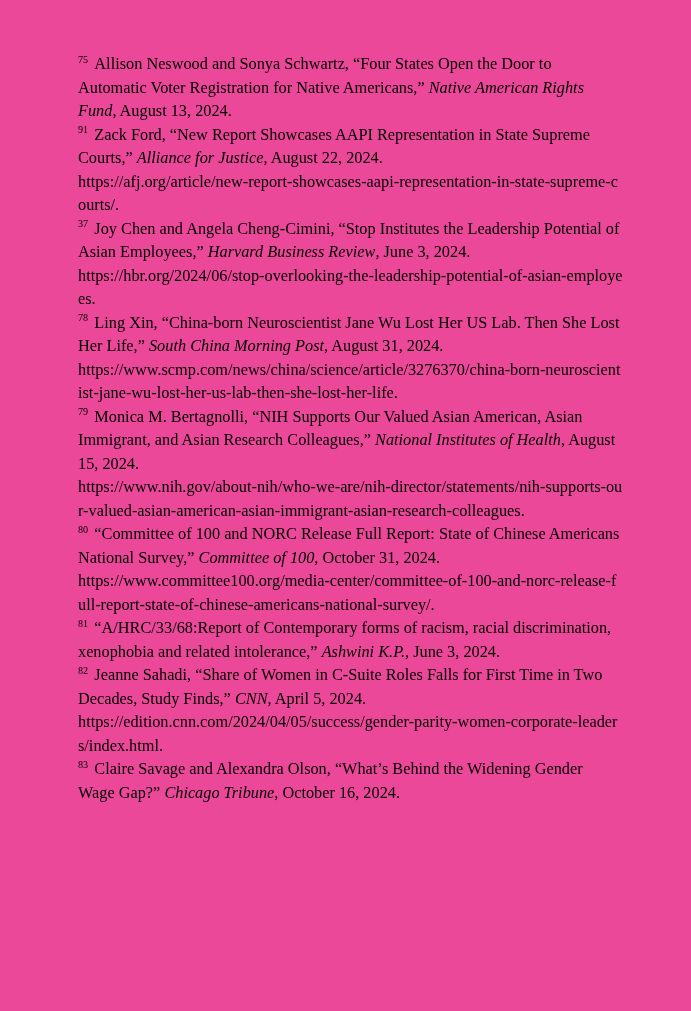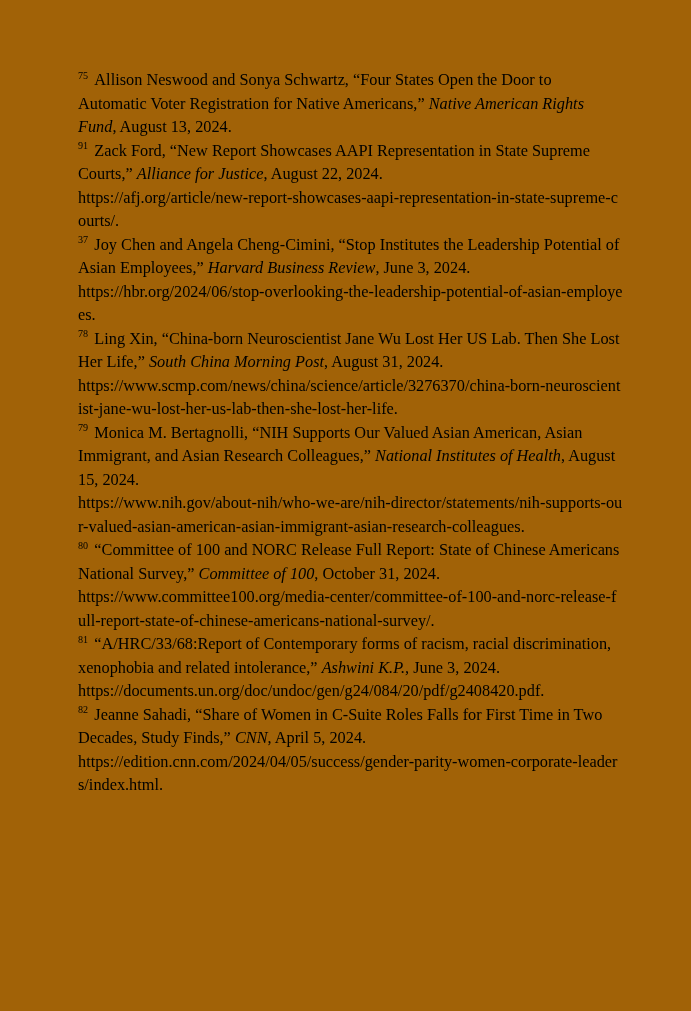--- a/index.html
+++ b/index.html
@@ -11,22 +11,22 @@
     width: 691px;
     height: 1011px;
     overflow: hidden;
     font-family: "Liberation Serif", "DejaVu Serif", serif;
     color: #000000;
   }
   .page {
     box-sizing: border-box;
     width: 691px;
     height: 1011px;
-    padding: 68px 0 0 78px;
-    background: #a16207;
+    padding: 52px 0 0 78px;
+    background: #ec4899;
   }
   .footnotes {
     width: 545px;
     font-size: 16.3px;
     line-height: 23.5px;
     text-align: left;
   }
   p.footnote {
     margin: 0;
     padding: 0;
@@ -54,18 +54,19 @@
   <p class="footnote"><sup class="fn-num">91</sup><span>Zack Ford, “New Report Showcases AAPI Representation in State Supreme Courts,” </span><span class="italic">Alliance for Justice</span><span>, August 22, 2024.</span><br class="url-break"><span class="url">https://afj.org/article/new-report-showcases-aapi-representation-in-state-supreme-courts/.</span></p>
 
   <p class="footnote"><sup class="fn-num">37</sup><span>Joy Chen and Angela Cheng-Cimini, “Stop Institutes the Leadership Potential of Asian Employees,” </span><span class="italic">Harvard Business Review</span><span>, June 3, 2024.</span><br class="url-break"><span class="url">https://hbr.org/2024/06/stop-overlooking-the-leadership-potential-of-asian-employees.</span></p>
 
   <p class="footnote"><sup class="fn-num">78</sup><span>Ling Xin, “China-born Neuroscientist Jane Wu Lost Her US Lab. Then She Lost Her Life,” </span><span class="italic">South China Morning Post</span><span>, August 31, 2024.</span><br class="url-break"><span class="url">https://www.scmp.com/news/china/science/article/3276370/china-born-neuroscientist-jane-wu-lost-her-us-lab-then-she-lost-her-life.</span></p>
 
   <p class="footnote"><sup class="fn-num">79</sup><span>Monica M. Bertagnolli, “NIH Supports Our Valued Asian American, Asian Immigrant, and Asian Research Colleagues,” </span><span class="italic">National Institutes of Health</span><span>, August 15, 2024.</span><br class="url-break"><span class="url">https://www.nih.gov/about-nih/who-we-are/nih-director/statements/nih-supports-our-valued-asian-american-asian-immigrant-asian-research-colleagues.</span></p>
 
   <p class="footnote"><sup class="fn-num">80</sup><span>“Committee of 100 and NORC Release Full Report: State of Chinese Americans National Survey,” </span><span class="italic">Committee of 100</span><span>, October 31, 2024.</span><br class="url-break"><span class="url">https://www.committee100.org/media-center/committee-of-100-and-norc-release-full-report-state-of-chinese-americans-national-survey/.</span></p>
 
-  <p class="footnote"><sup class="fn-num">81</sup><span>“A/HRC/33/68:Report of Contemporary forms of racism, racial discrimination, xenophobia and related intolerance,” </span><span class="italic">Ashwini K.P.,</span><span> June 3, 2024.</span><br class="url-break"><span class="url">https://documents.un.org/doc/undoc/gen/g24/084/20/pdf/g2408420.pdf.</span></p>
+  <p class="footnote"><sup class="fn-num">81</sup><span>“A/HRC/33/68:Report of Contemporary forms of racism, racial discrimination, xenophobia and related intolerance,” </span><span class="italic">Ashwini K.P.,</span><span> June 3, 2024.</span><br class="url-break"></p>
 
   <p class="footnote"><sup class="fn-num">82</sup><span>Jeanne Sahadi, “Share of Women in C-Suite Roles Falls for First Time in Two Decades, Study Finds,” </span><span class="italic">CNN</span><span>, April 5, 2024.</span><br class="url-break"><span class="url">https://edition.cnn.com/2024/04/05/success/gender-parity-women-corporate-leaders/index.html.</span></p>
 
+  <p class="footnote"><sup class="fn-num">83</sup><span>Claire Savage and Alexandra Olson, “What’s Behind the Widening Gender Wage Gap?” </span><span class="italic">Chicago Tribune</span><span>, October 16, 2024.</span></p>
 </div>
 </div>
 
 </body></html>

